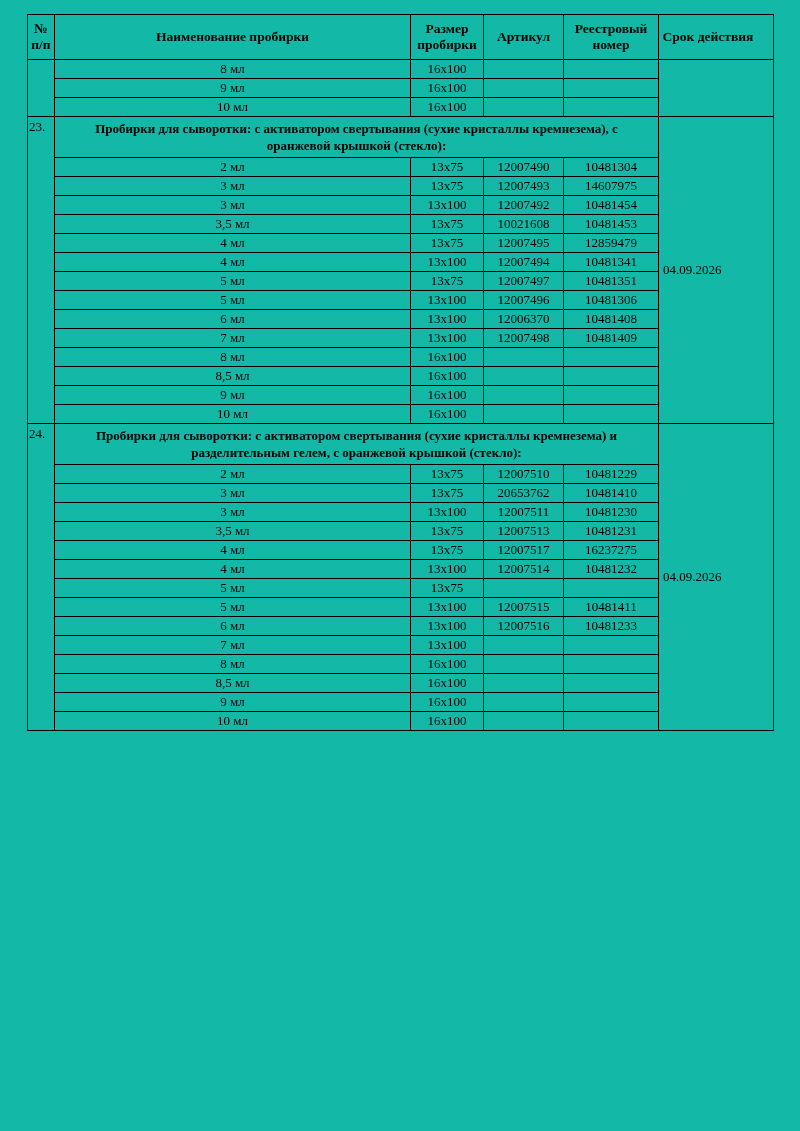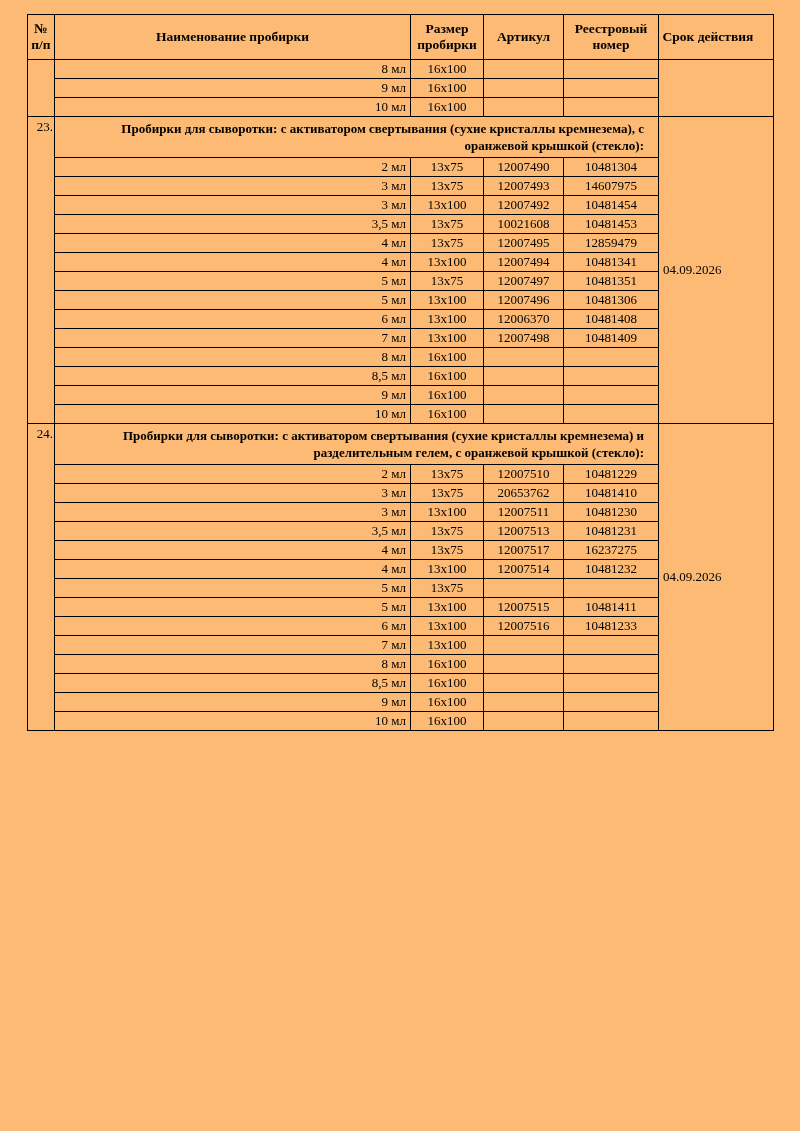--- a/index.html
+++ b/index.html
@@ -4,21 +4,21 @@
 <style>
   html, body {
     margin: 0;
     padding: 0;
     background: #ffffff;
   }
   .page {
     position: relative;
     width: 800px;
     height: 1131px;
-    background: #fdba74;
+    background: #14b8a6;
     font-family: "Liberation Serif", "DejaVu Serif", serif;
     color: #000000;
     overflow: hidden;
   }
   table.doc-table {
     position: absolute;
     top: 14px;
     left: 27px;
     border-collapse: collapse;
     table-layout: fixed;
@@ -42,40 +42,40 @@
     text-align: center;
     font-size: 13.5px;
     line-height: 16px;
     padding: 3px 2px;
     height: 38px;
   }
   th.h-validity { padding-right: 18px; }
   th.h-num { padding-left: 2px; padding-right: 2px; }
 
   td.name-cell {
-    text-align: right;
+    text-align: center;
     padding: 0 4px;
     height: 18px;
     line-height: 16px;
   }
   td.size-cell, td.article-cell, td.registry-cell {
     text-align: center;
     padding: 0 2px;
     height: 18px;
     line-height: 16px;
   }
   td.num-cell {
-    text-align: right;
+    text-align: left;
     vertical-align: top;
     padding: 2px 1px 0 1px;
     line-height: 15px;
   }
   td.title-cell {
     font-weight: bold;
-    text-align: right;
+    text-align: center;
     padding: 2px 14px;
     height: 36px;
     line-height: 17px;
   }
   td.validity-cell {
     vertical-align: middle;
     padding: 0 4px;
     line-height: 16px;
   }
 </style>

